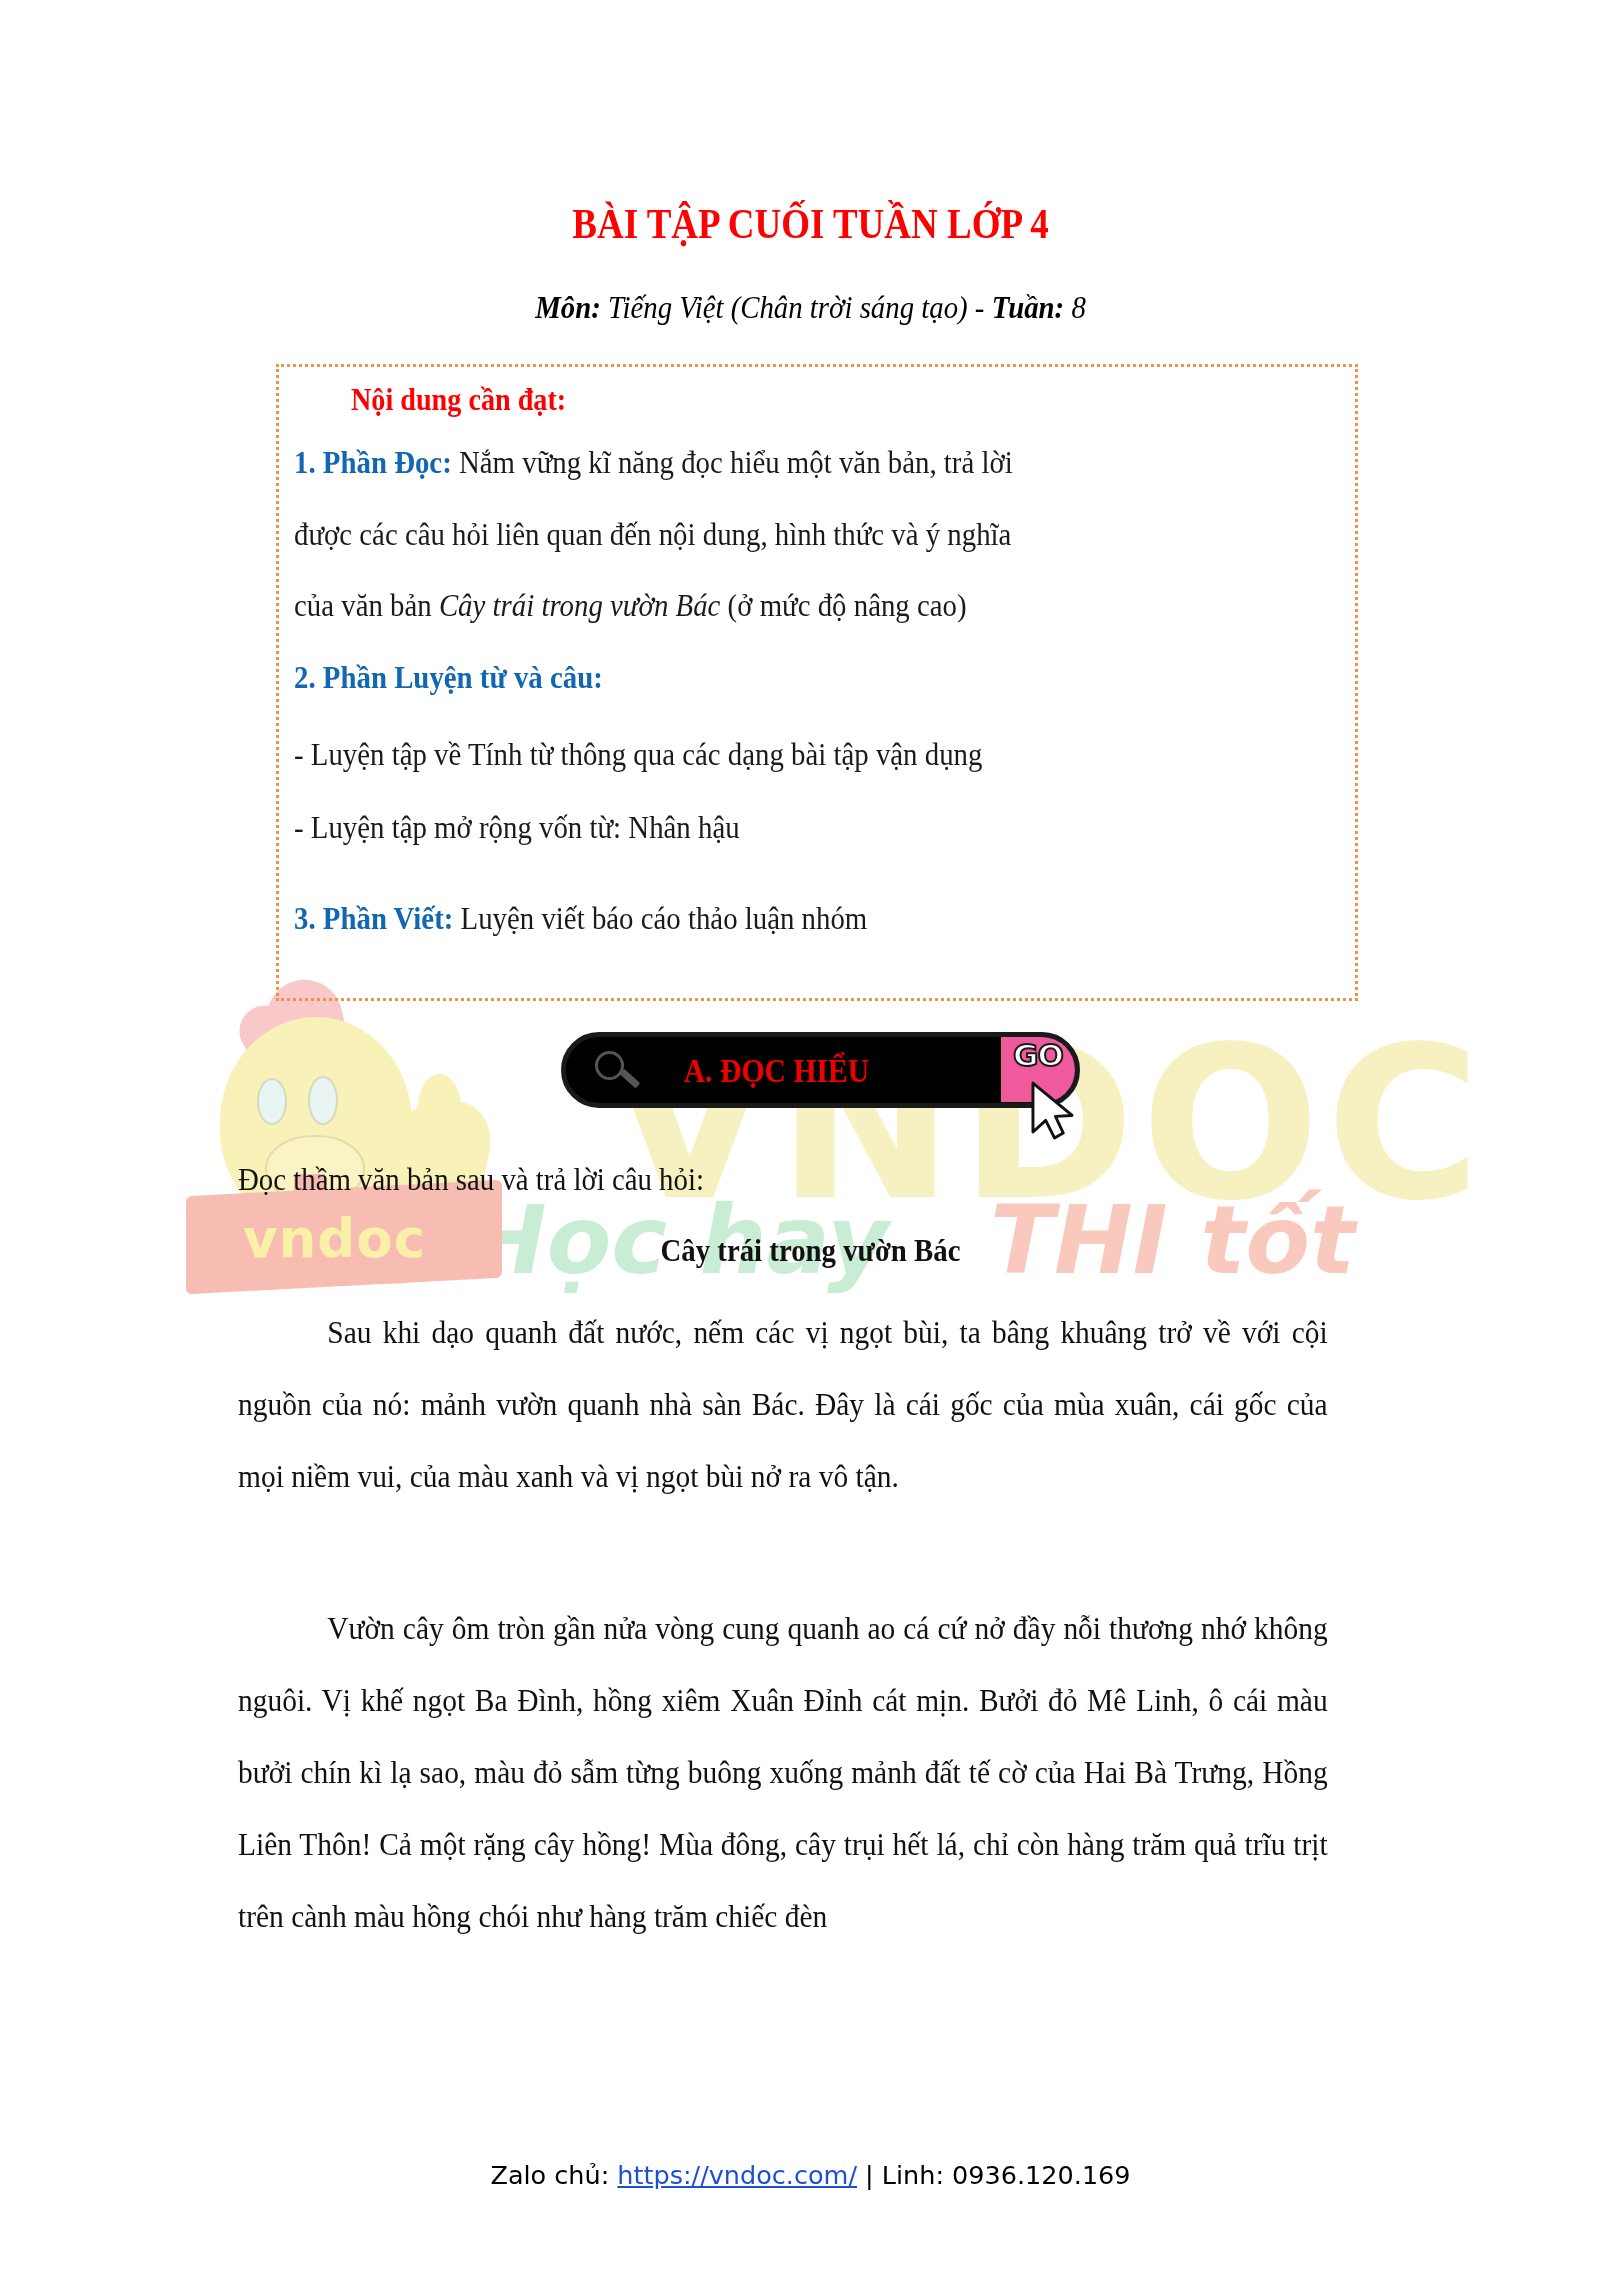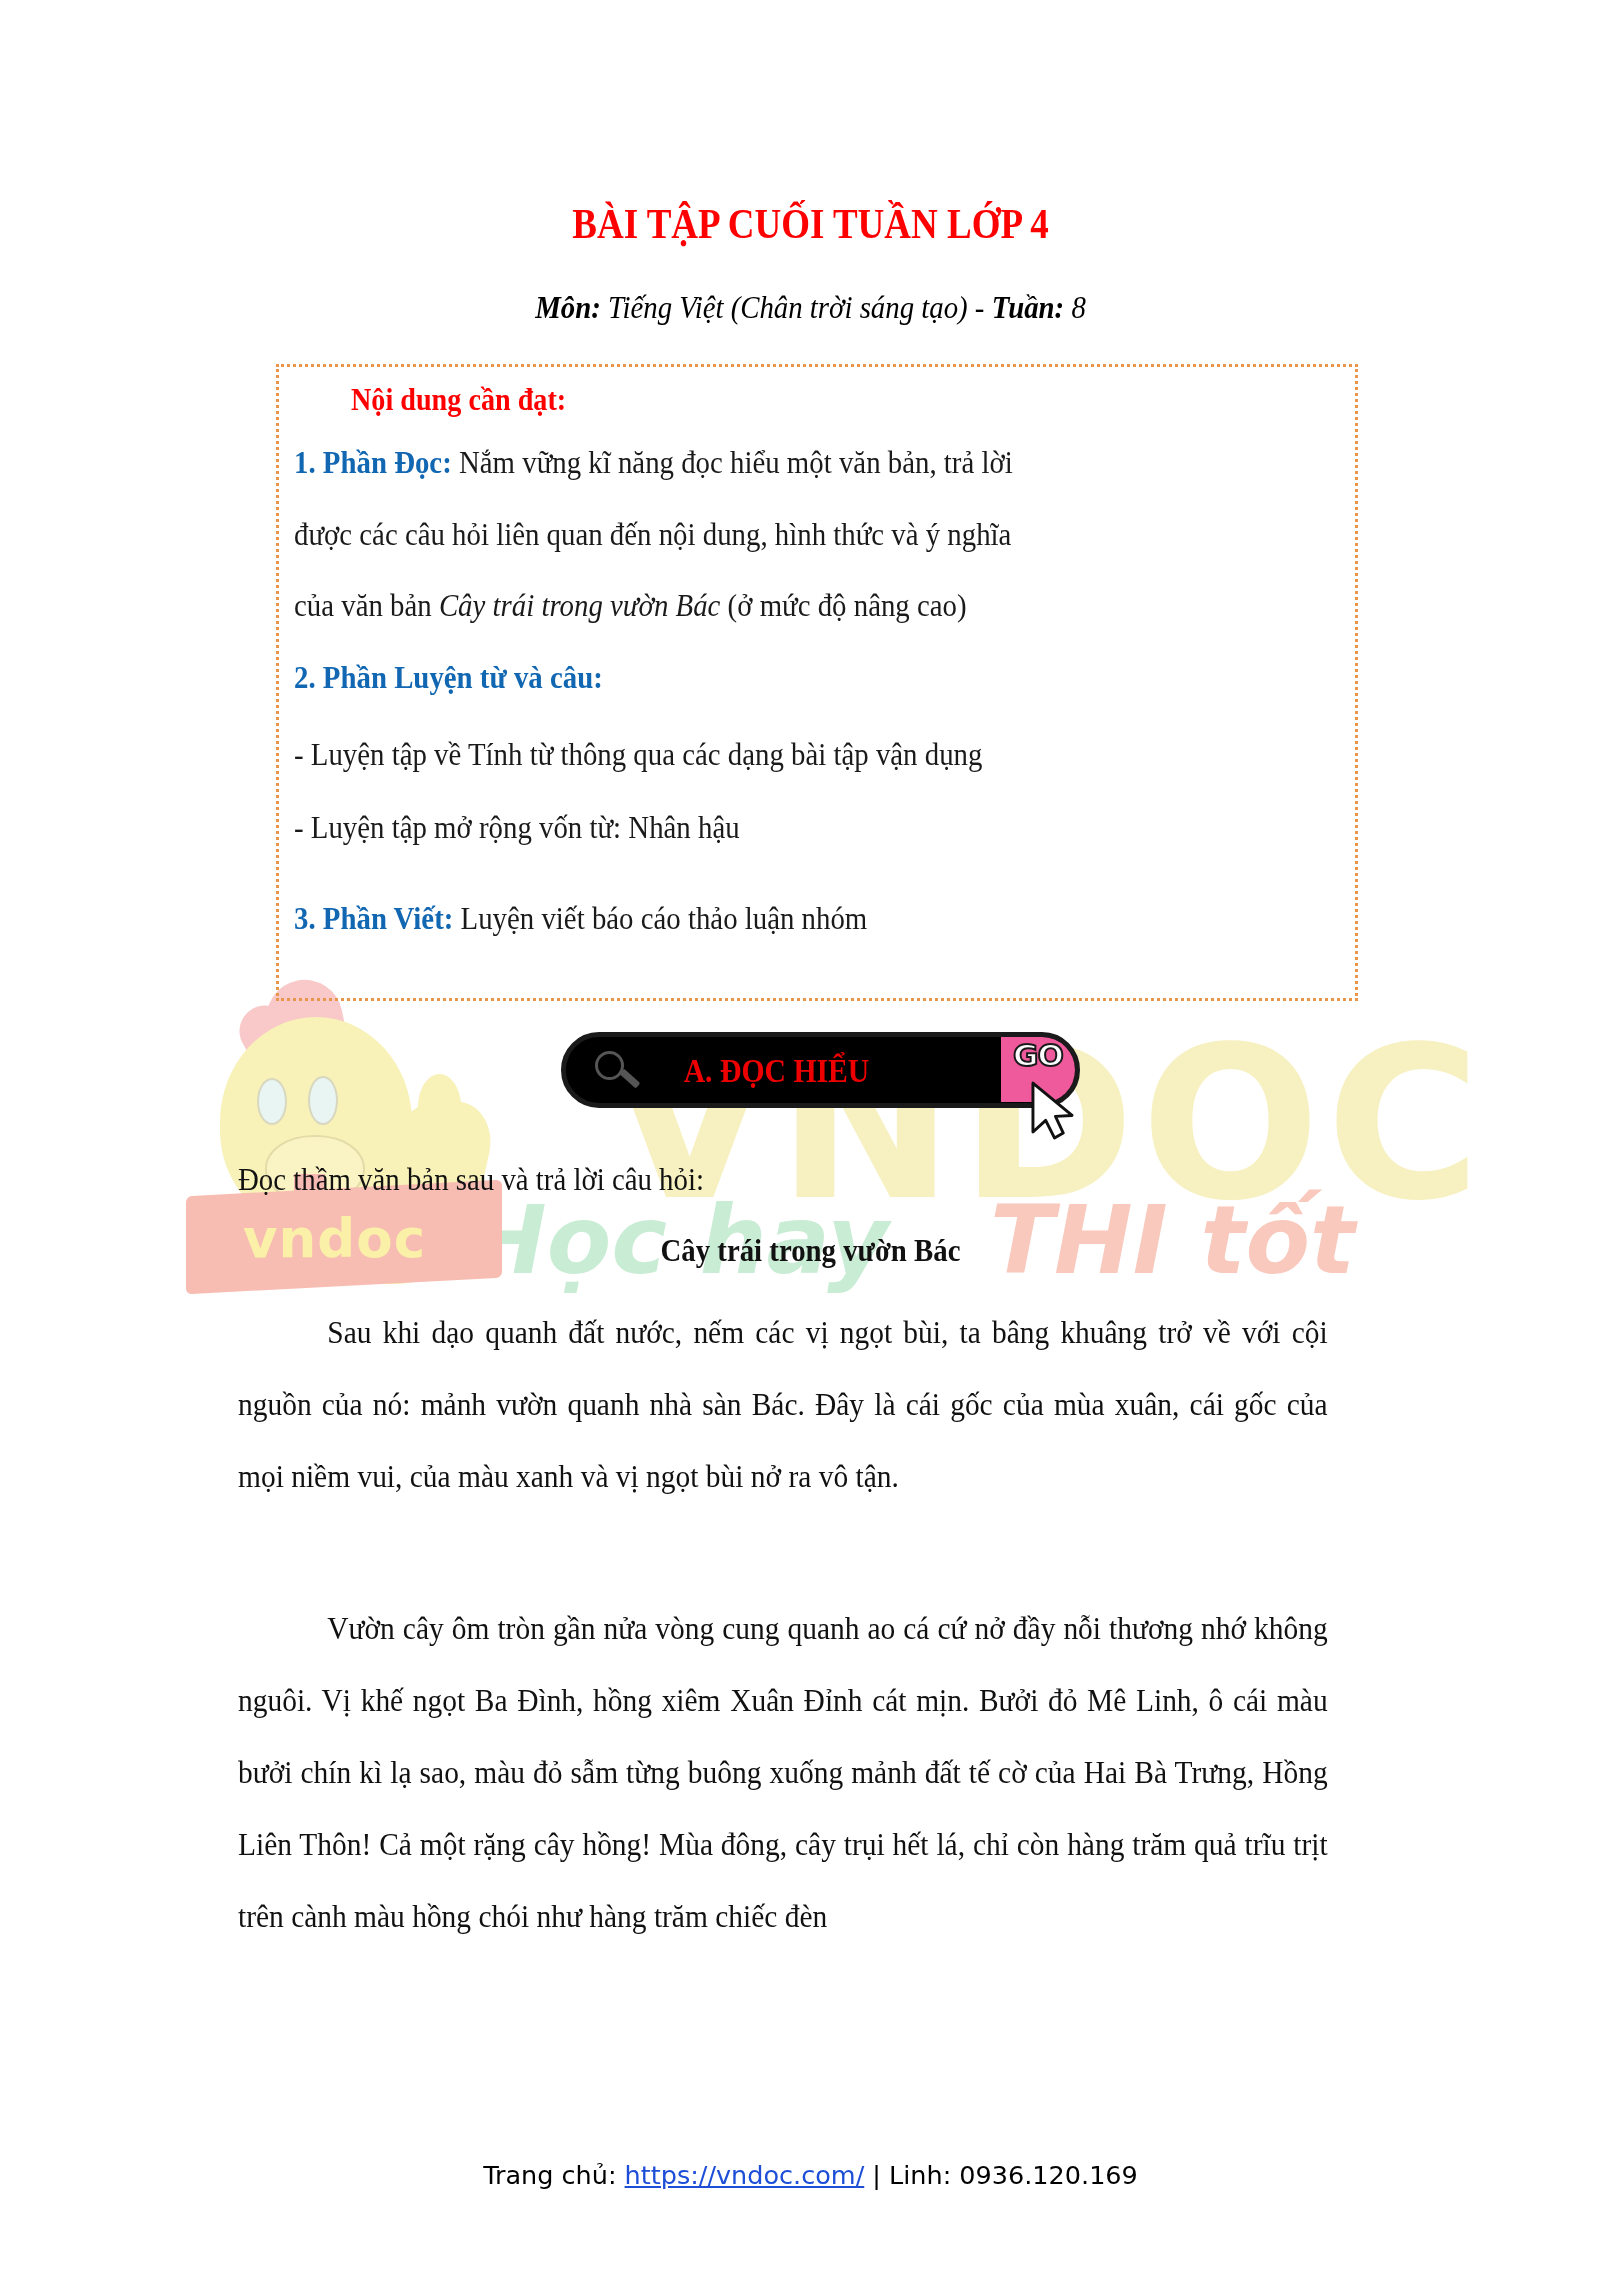--- a/index.html
+++ b/index.html
@@ -454,18 +454,18 @@
       <polygon points="2,2 2,52 15,40 24,58 33,53 25,36 42,35" fill="#ffffff" stroke="#111111" stroke-width="3" stroke-linejoin="round"></polygon>
     </svg>
 
     <div class="lead-line">Đọc thầm văn bản sau và trả lời câu hỏi:</div>
     <div class="reading-title">Cây trái trong vườn Bác</div>
 
     <div class="para" id="para1">Sau khi dạo quanh đất nước, nếm các vị ngọt bùi, ta bâng khuâng trở về với cội nguồn của nó: mảnh vườn quanh nhà sàn Bác. Đây là cái gốc của mùa xuân, cái gốc của mọi niềm vui, của màu xanh và vị ngọt bùi nở ra vô tận.</div>
     <div class="para" id="para2">Vườn cây ôm tròn gần nửa vòng cung quanh ao cá cứ nở đầy nỗi thương nhớ không nguôi. Vị khế ngọt Ba Đình, hồng xiêm Xuân Đỉnh cát mịn. Bưởi đỏ Mê Linh, ô cái màu bưởi chín kì lạ sao, màu đỏ sẫm từng buông xuống mảnh đất tế cờ của Hai Bà Trưng, Hồng Liên Thôn! Cả một rặng cây hồng! Mùa đông, cây trụi hết lá, chỉ còn hàng trăm quả trĩu trịt trên cành màu hồng chói như hàng trăm chiếc đèn</div>
 
     <div class="footer">
-      <span>Trang chủ: </span><span class="link">https://vndoc.com/</span><span> | Linh: </span><span>0936.120.169</span>
+      <span>Zalo chủ: </span><span class="link">https://vndoc.com/</span><span> | Linh: </span><span>0936.120.169</span>
     </div>
 
   </div>
 </div>
 
 
 </body></html>

